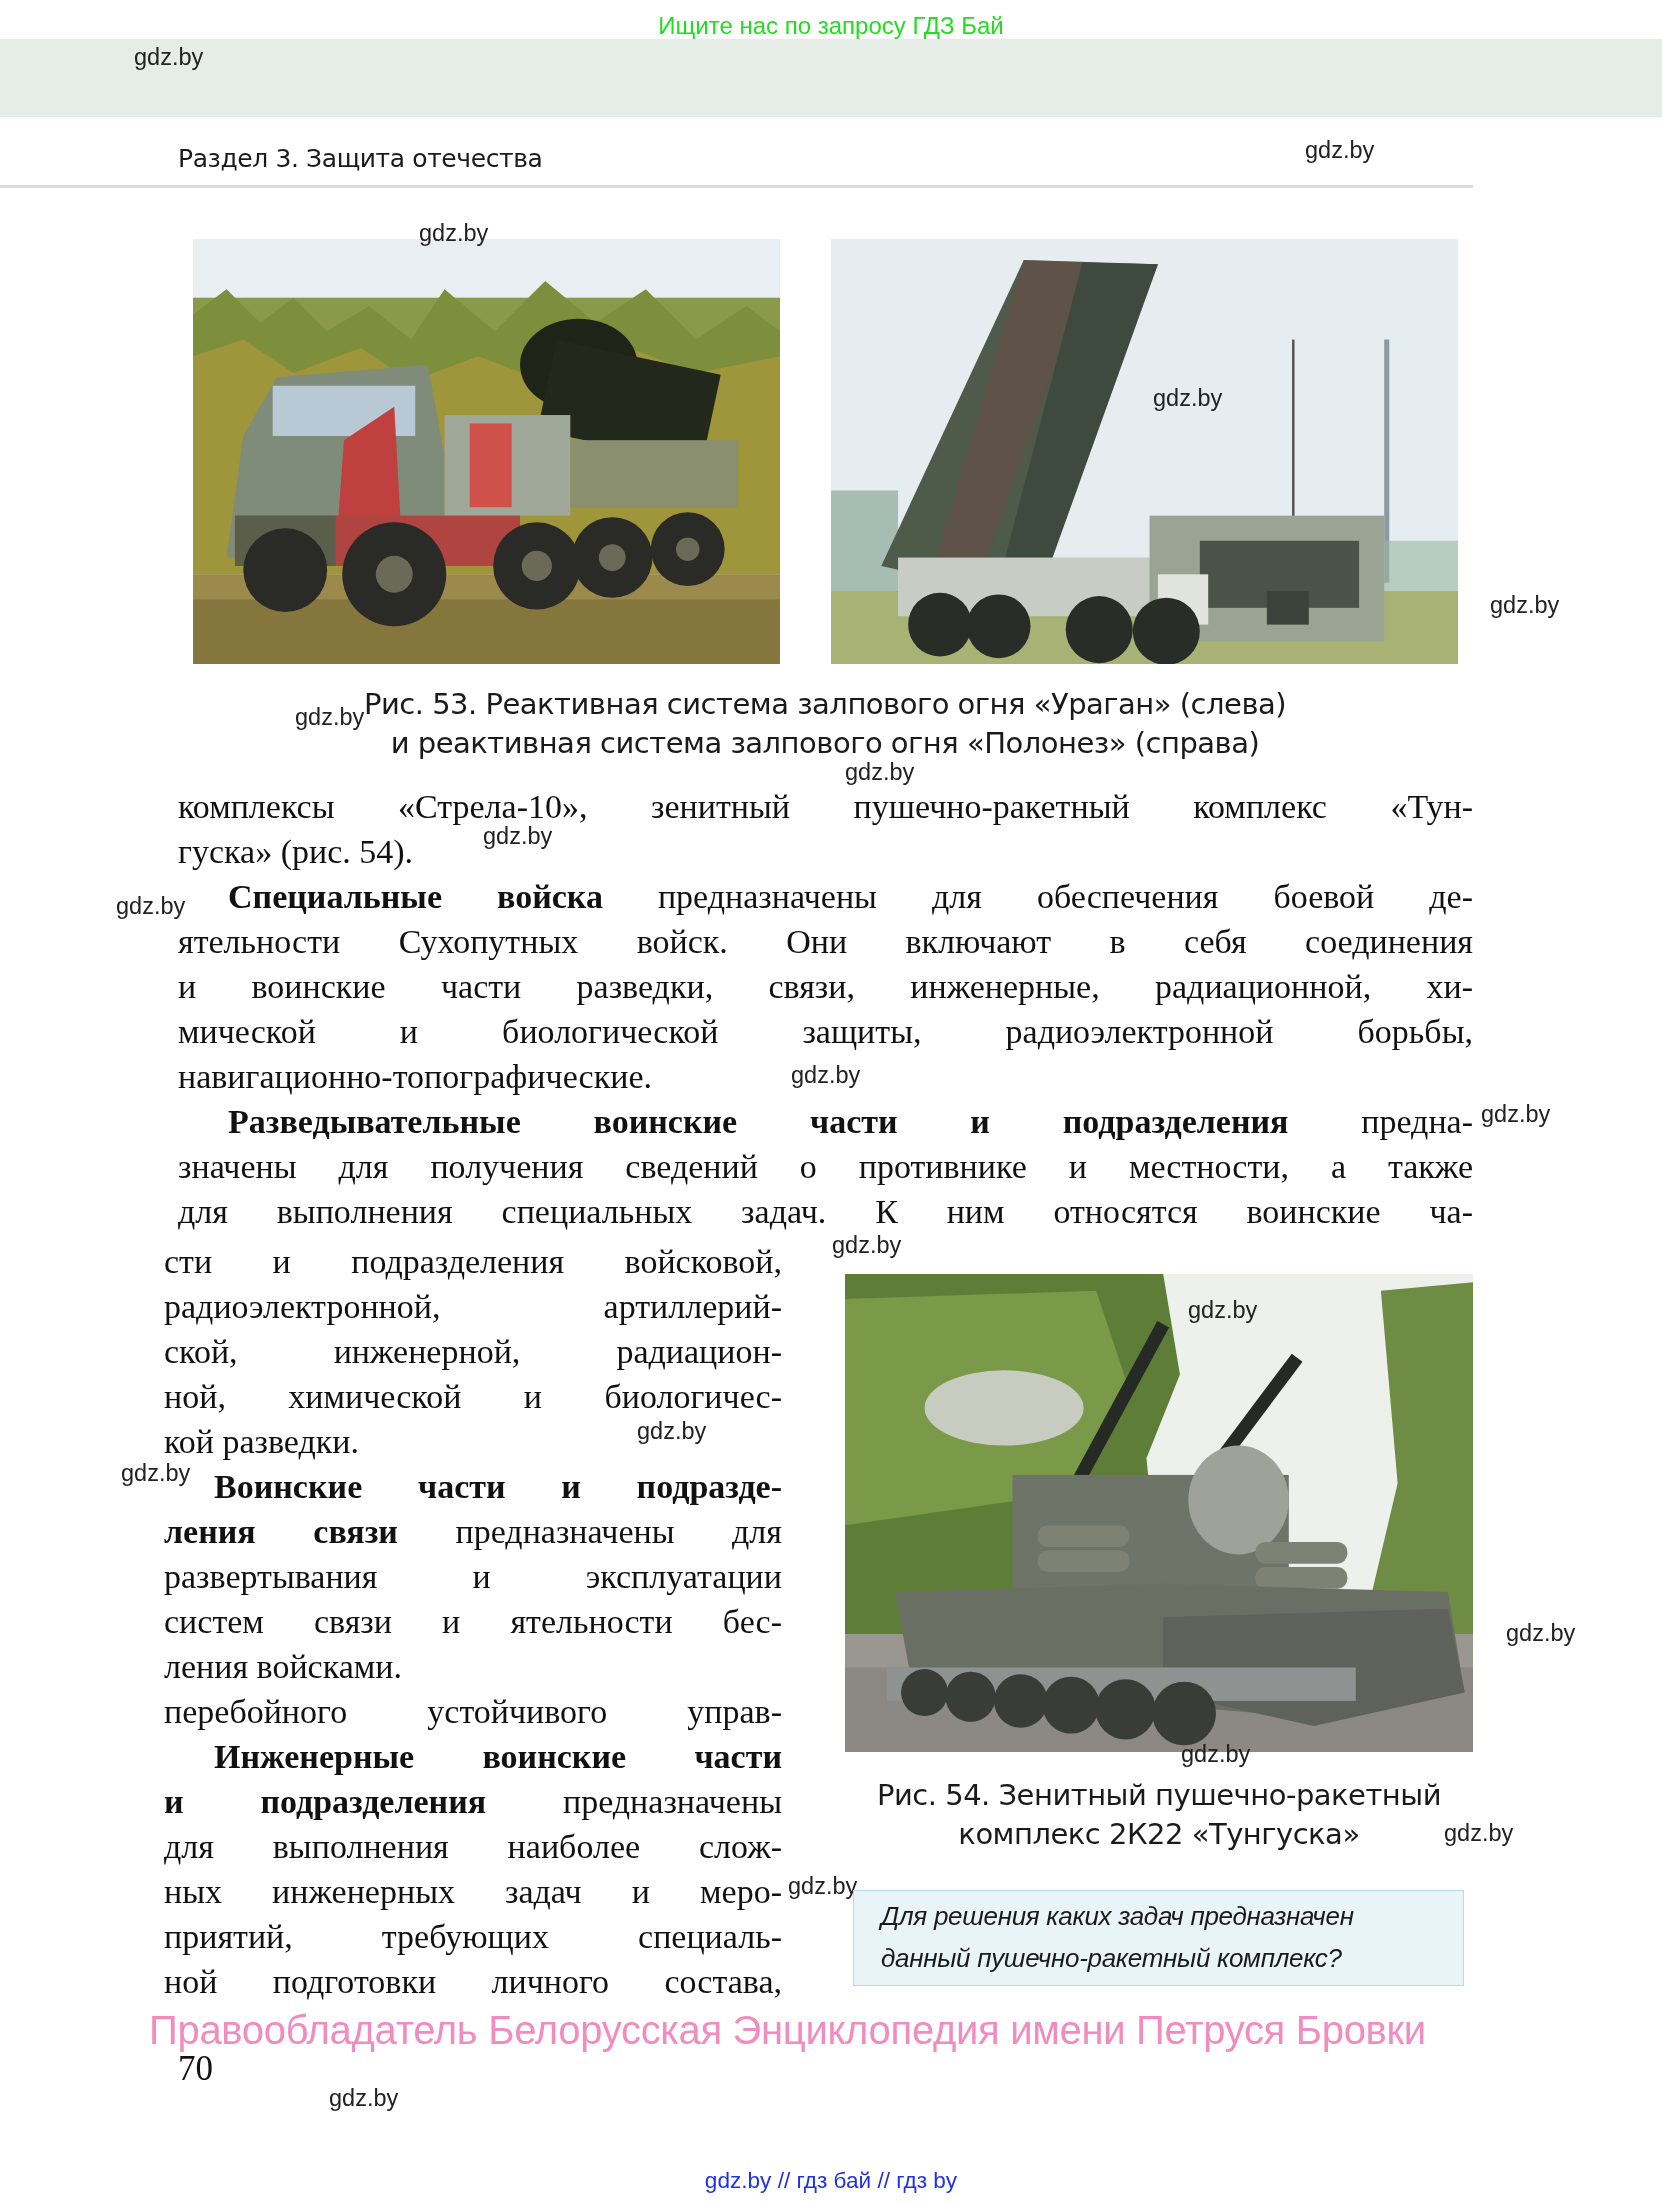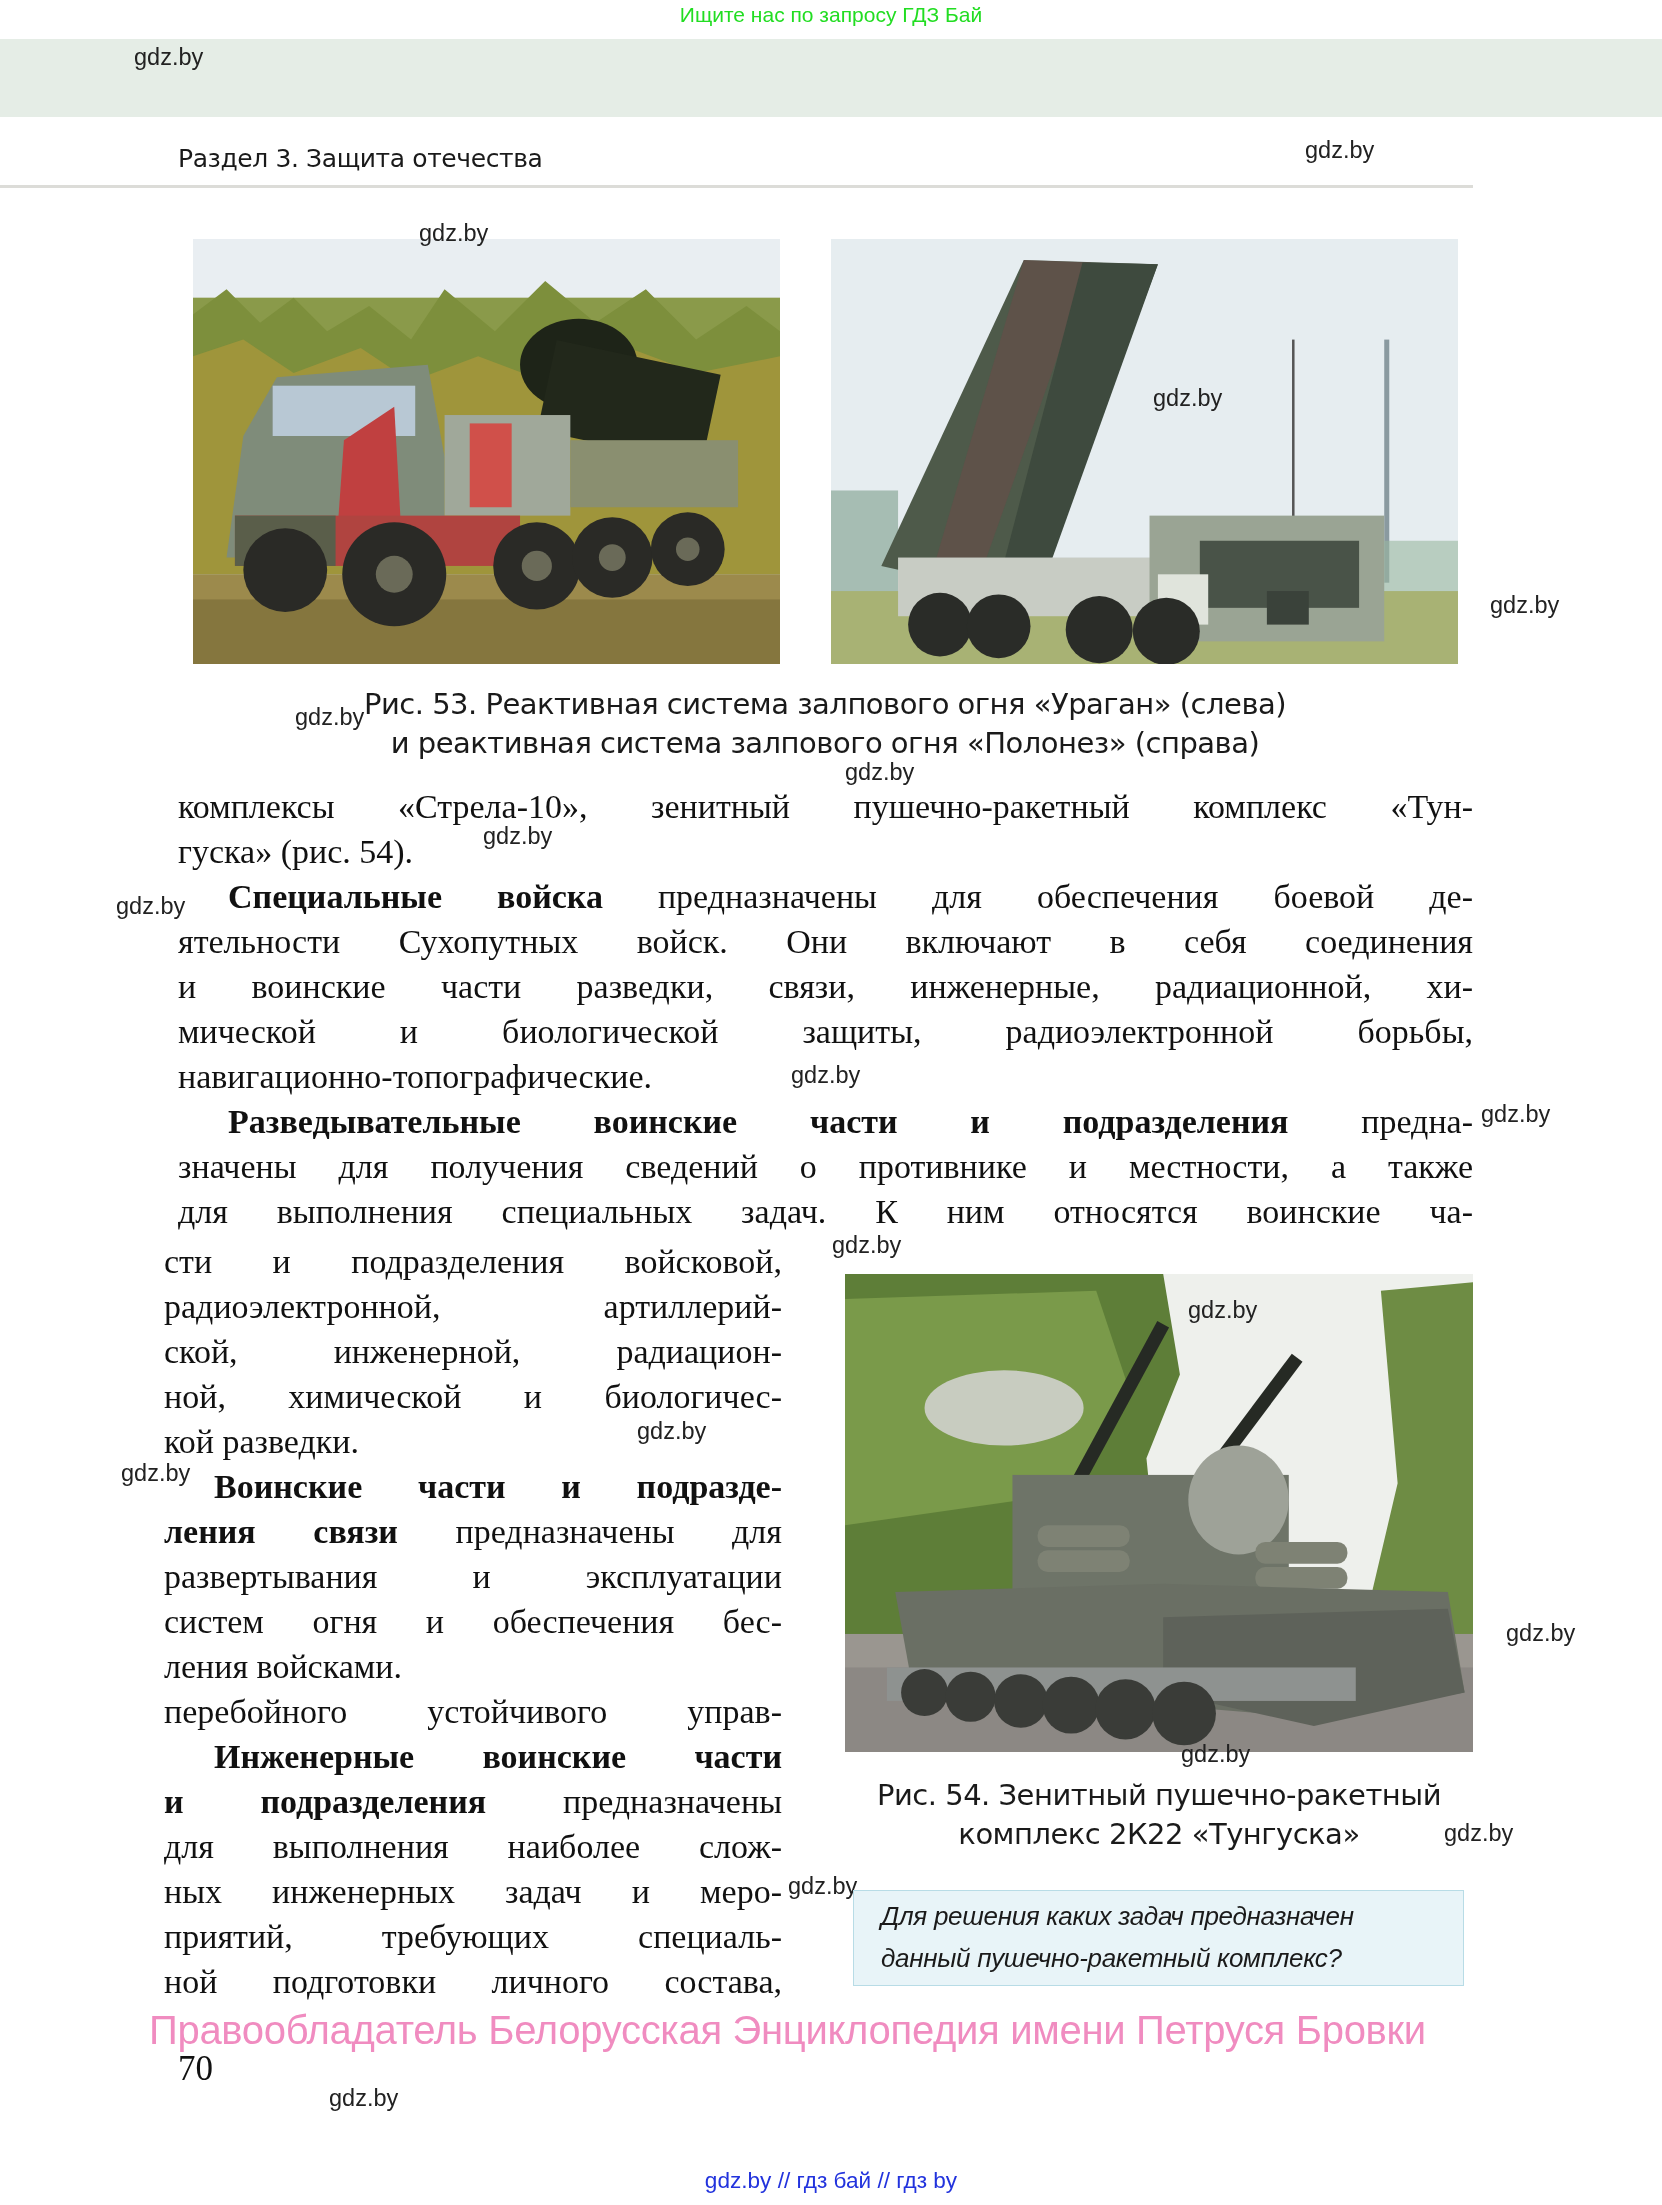--- a/index.html
+++ b/index.html
@@ -3,21 +3,21 @@
 <meta charset="utf-8">
 <style>
   html, body { margin: 0; padding: 0; }
   body {
     width: 1662px; height: 2205px; position: relative; overflow: hidden;
     background: #ffffff; color: #111;
     font-family: "Liberation Serif", serif;
   }
   .abs { position: absolute; }
   .wm { position: absolute; font-family: "Liberation Sans", sans-serif; font-size: 23.5px; color: #222; white-space: nowrap; }
-  #top-banner { left: 0; width: 1662px; top: 3px; text-align: center; font-family: "Liberation Sans", sans-serif; font-size: 21px; color: #22dd22; }
+  #top-banner { left: 0; width: 1662px; top: 12px; text-align: center; font-family: "Liberation Sans", sans-serif; font-size: 24px; color: #22dd22; }
   #green-band { left: 0; top: 39px; width: 1662px; height: 78px; background: #e5ede6; }
   #section-header { left: 178px; top: 144px; font-family: "DejaVu Sans", sans-serif; font-size: 25px; color: #1a1a1a; letter-spacing: -0.4px; }
   #header-rule { left: 0; top: 185px; width: 1473px; height: 3.4px; background: #dcdcd8; }
   .photo { position: absolute; overflow: hidden; }
   .photo svg { width: 100%; height: 100%; display: block; }
   .caption { position: absolute; text-align: center; font-family: "DejaVu Sans", sans-serif; font-size: 29px; line-height: 39px; color: #1a1a1a; letter-spacing: -0.5px; white-space: nowrap; }
   .body-text { position: absolute; font-size: 34px; line-height: 45px; color: #111; text-align: justify; }
   .body-text b { font-weight: bold; }
   .line { display: block; text-align: justify; text-align-last: justify; white-space: nowrap; }
   .line.last { text-align-last: left; }
@@ -127,21 +127,21 @@
 
 <div class="body-text" style="left:164px; top:1239px; width:618px;">
   <span class="line">сти и подразделения войсковой,</span>
   <span class="line">радиоэлектронной, артиллерий-</span>
   <span class="line">ской, инженерной, радиацион-</span>
   <span class="line">ной, химической и биологичес-</span>
   <span class="line last">кой разведки.</span>
   <span class="line" style="padding-left:50px;"><b>Воинские части и подразде-</b></span>
   <span class="line"><b>ления связи</b><span> предназначены для</span></span>
   <span class="line">развертывания и эксплуатации</span>
-  <span class="line">систем огня и обеспечения бес-</span>
+  <span class="line">систем связи и ятельности бес-</span>
   <span class="line last">ления войсками.</span>
   <span class="line">перебойного устойчивого управ-</span>
   <span class="line" style="padding-left:50px;"><b>Инженерные воинские части</b></span>
   <span class="line"><b>и подразделения</b><span> предназначены</span></span>
   <span class="line">для выполнения наиболее слож-</span>
   <span class="line">ных инженерных задач и меро-</span>
   <span class="line">приятий, требующих специаль-</span>
   <span class="line">ной подготовки личного состава,</span>
 </div>
 <span class="wm" style="left:637px; top:1418px;">gdz.by</span>

